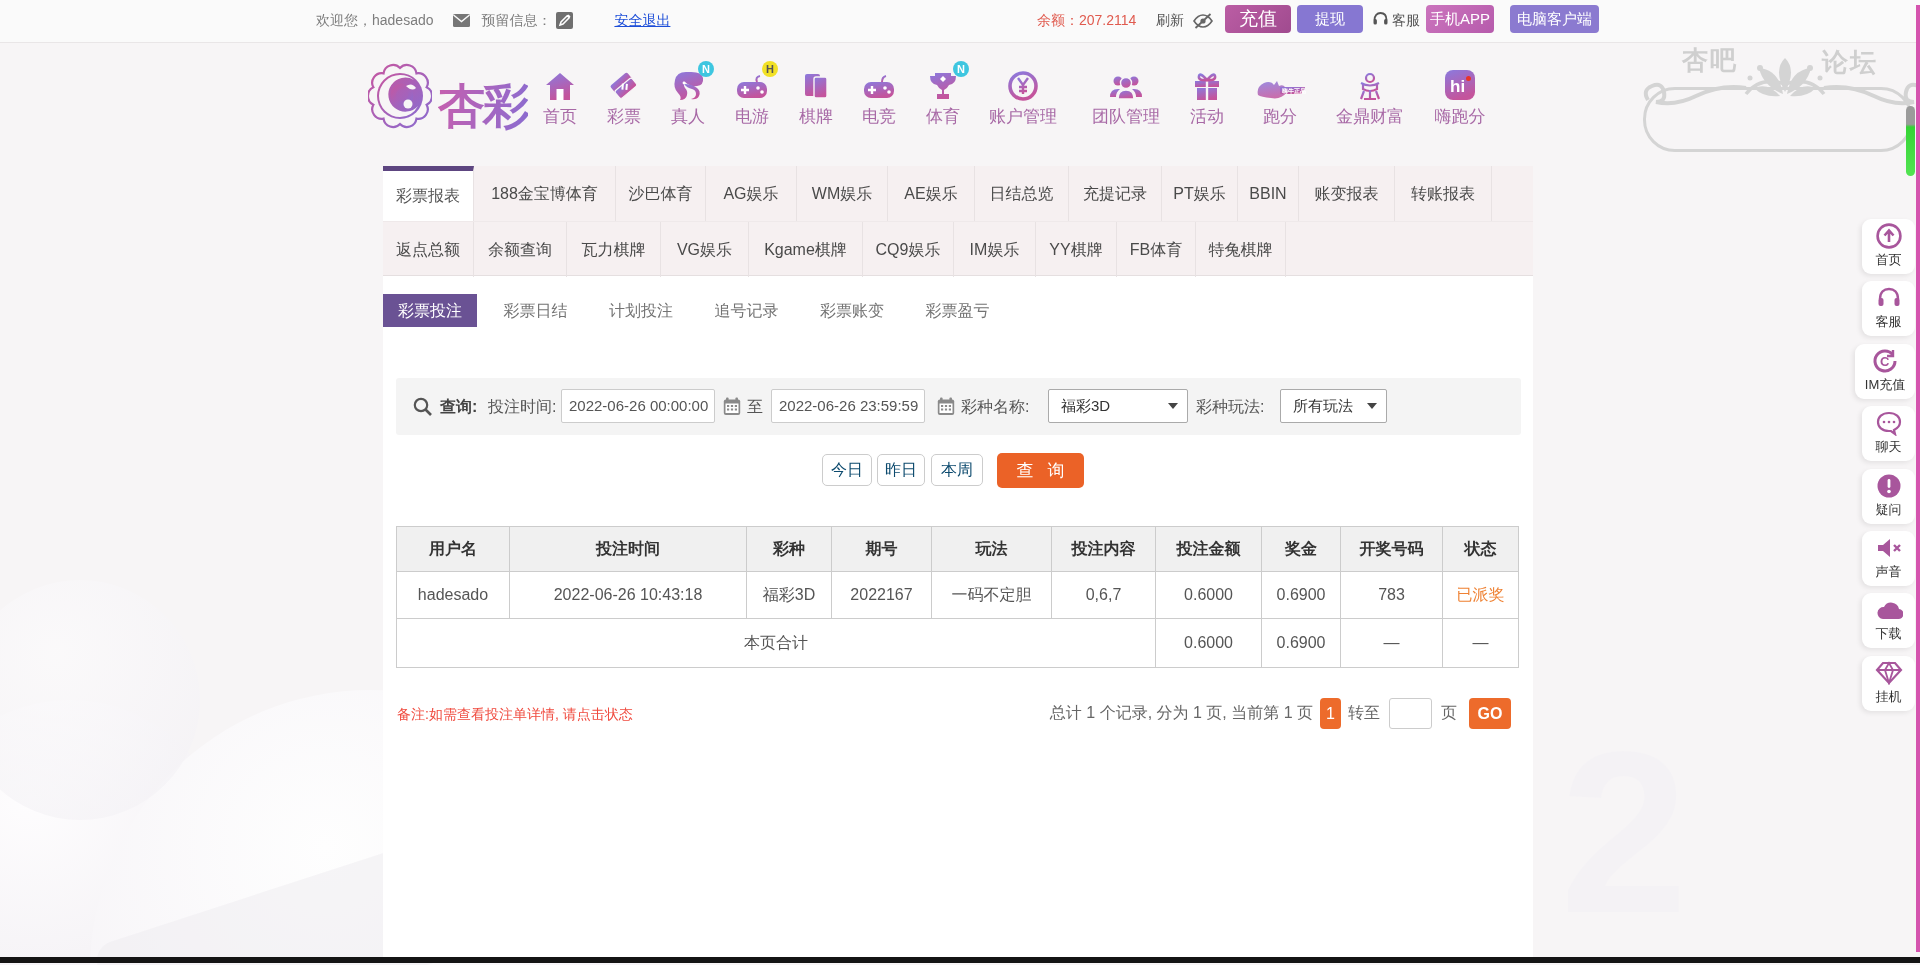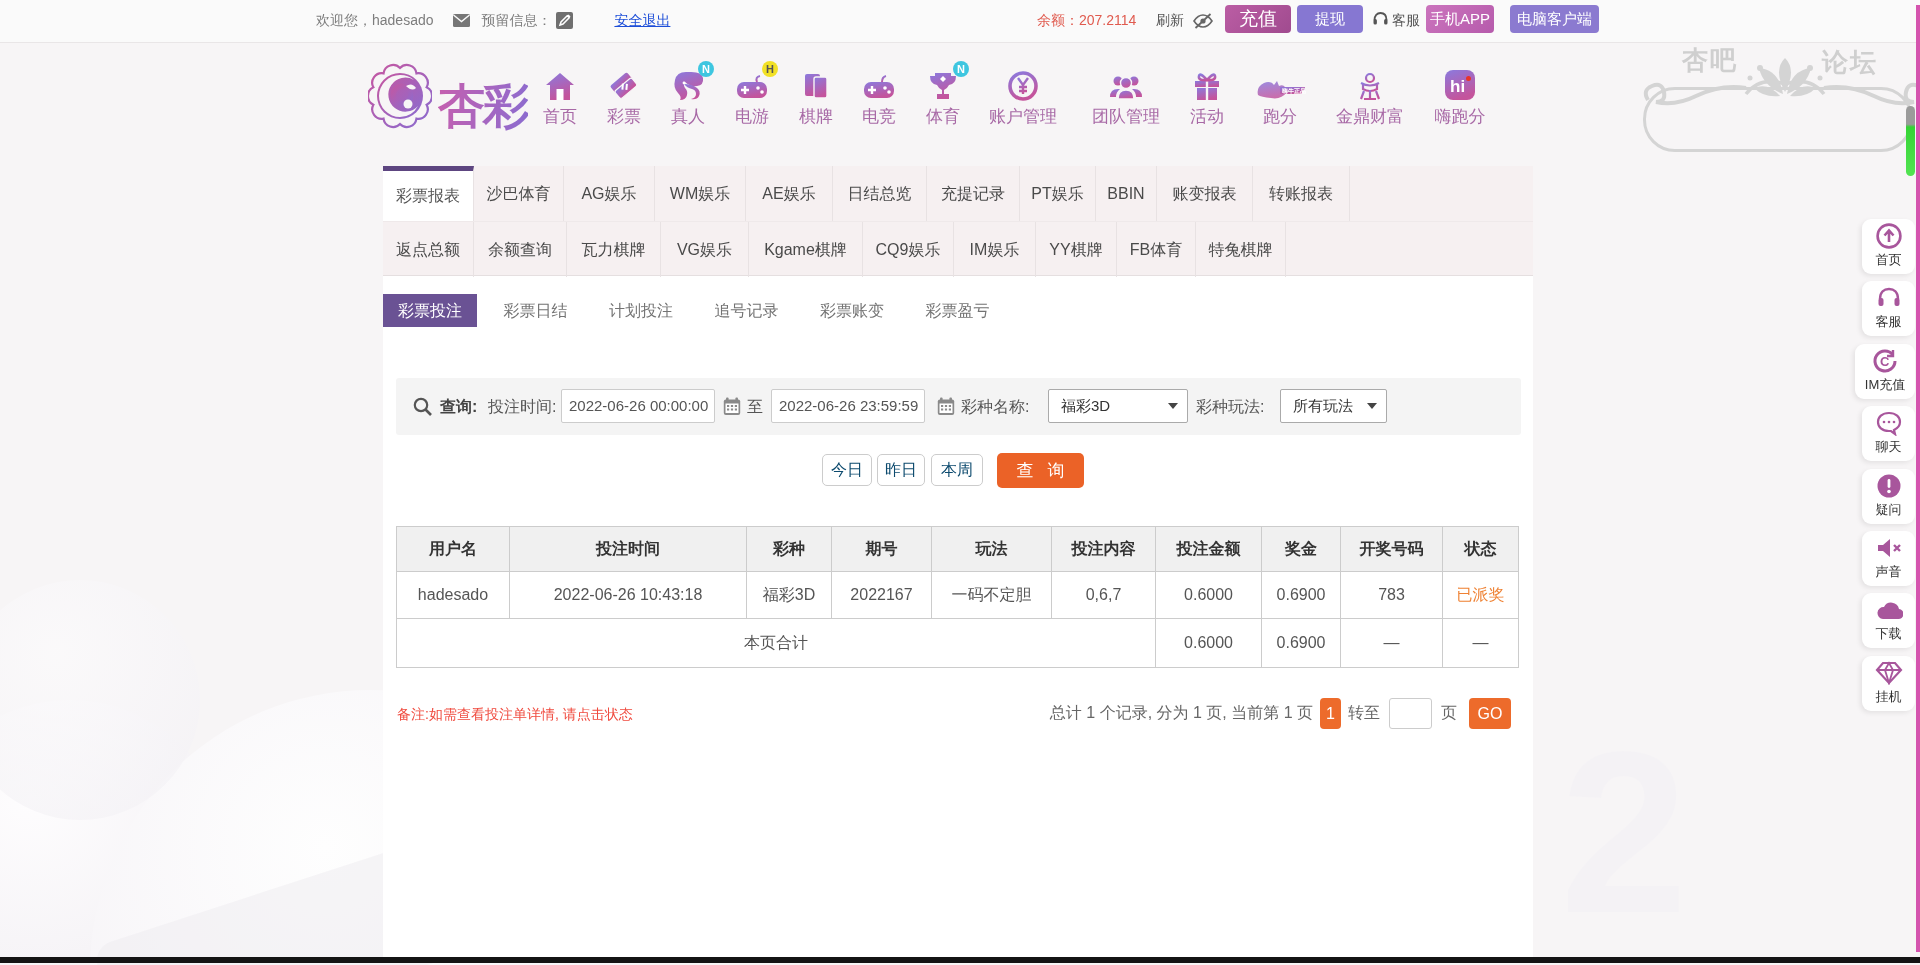--- a/index.html
+++ b/index.html
@@ -39,21 +39,21 @@
 th,td{border:1px solid #ccc;text-align:center;height:45px;font-weight:normal}
 th{background:#f0f0f0;color:#333;font-weight:bold;height:45px}
 tr.dr td{height:47px}
 tr.sr td{height:49px}
 .org{color:#ef8234}
 
 #note{position:absolute;left:14px;top:540px;font-size:14px;color:#f04b3f}
 #pgn{position:absolute;right:22px;top:531px;height:32px;font-size:16px;color:#666;display:flex;align-items:center}
 #pgn .pbox{background:#ed6b2b;color:#fff;border-radius:4px;width:21px;height:31px;line-height:31px;text-align:center;margin:0 7px}
 #pgn .pinp{width:43px;height:31px;border:1px solid #ccc;border-radius:3px;background:#fff;margin:0 9px}
-#pgn .go{background:#ed6b2b;color:#fff;border-radius:4px;width:42px;height:31px;line-height:31px;text-align:center;margin-left:12px;font-weight:normal}
+#pgn .go{background:#ed6b2b;color:#fff;border-radius:4px;width:42px;height:31px;line-height:31px;text-align:center;margin-left:12px;font-weight:bold}
 
 .side{position:absolute;width:53px;height:55px;left:1862px;background:#fff;border-radius:9px;box-shadow:-2px 2px 5px rgba(0,0,0,.08);text-align:center;font-size:13px;color:#333}
 .side .sic{height:34px;display:flex;align-items:center;justify-content:center}
 .side .lbl{margin-top:-2px}
 #pinkline{position:absolute;right:0;top:5px;width:4px;height:947px;background:#d554ae}
 #botbar{position:absolute;left:0;top:957px;width:1920px;height:6px;background:#141414}
 
 #wm{position:absolute;left:1640px;top:40px;width:280px;height:120px;color:#cfcfcf}
 </style></head>
 <body>
@@ -249,20 +249,21 @@
     </svg>
   <div class="abs" style="left:3px;top:47px;width:270px;height:65px;border:3px solid #d4d4d4;border-radius:32px"></div>
 </div>
 
 <div class="abs" style="left:1906px;top:106px;width:9px;height:70px;border-radius:5px;background:linear-gradient(#9b9b9b 0 26%,#35d435 30%,#52e352)"></div>
 
 <div id="panel">
   <div id="tabs">
     <div class="trow" style="top:0" id="trow1">
         <div class="tab act" style="width:91px;padding:0;text-align:center">彩票报表</div>
+        <div class="tab" style="width:142px;padding:0;text-align:center">188金宝博体育</div>
         <div class="tab" style="width:90px;padding:0;text-align:center">沙巴体育</div>
         <div class="tab" style="width:91px;padding:0;text-align:center">AG娱乐</div>
         <div class="tab" style="width:91px;padding:0;text-align:center">WM娱乐</div>
         <div class="tab" style="width:87px;padding:0;text-align:center">AE娱乐</div>
         <div class="tab" style="width:94px;padding:0;text-align:center">日结总览</div>
         <div class="tab" style="width:93px;padding:0;text-align:center">充提记录</div>
         <div class="tab" style="width:76px;padding:0;text-align:center">PT娱乐</div>
         <div class="tab" style="width:61px;padding:0;text-align:center">BBIN</div>
         <div class="tab" style="width:96px;padding:0;text-align:center">账变报表</div>
         <div class="tab" style="width:97px;padding:0;text-align:center">转账报表</div>

